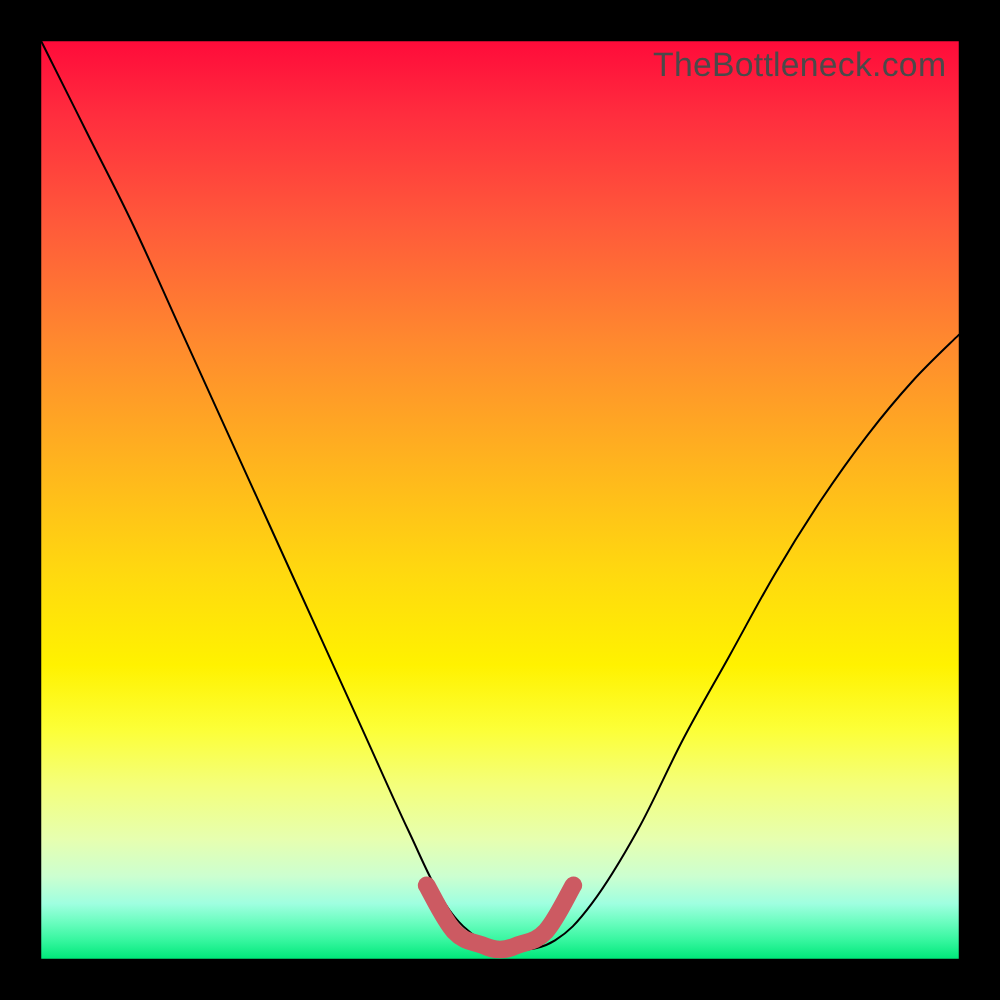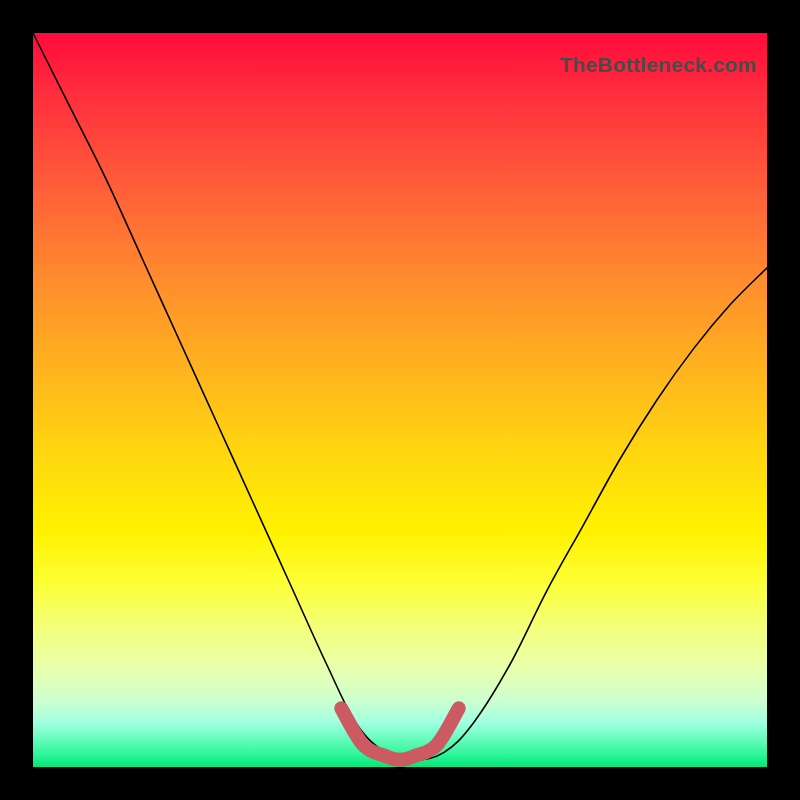--- a/index.html
+++ b/index.html
@@ -41,25 +41,24 @@
       #6bfdc0 96%,
       #36f69f 98%,
       #00e87a 100%
     );
   }
   .watermark {
     position: absolute;
     top: 4px;
     right: 10px;
     color: #4a4a4a;
-    font-size: 21px;
-    font-weight: 700;
+    font-size: 27px;
+    font-weight: 400;
     letter-spacing: 0.2px;
     user-select: none;
-    margin-top: 16px;
   }
   svg.curve {
     position: absolute;
     left: 0;
     top: 0;
     width: 734px;
     height: 734px;
     overflow: visible;
   }
   .thin-curve {

